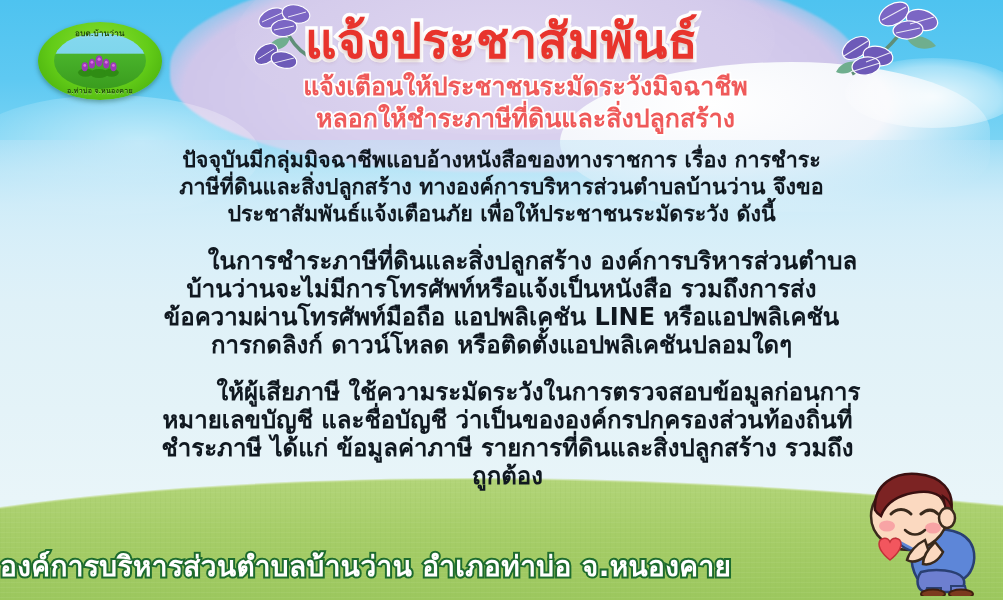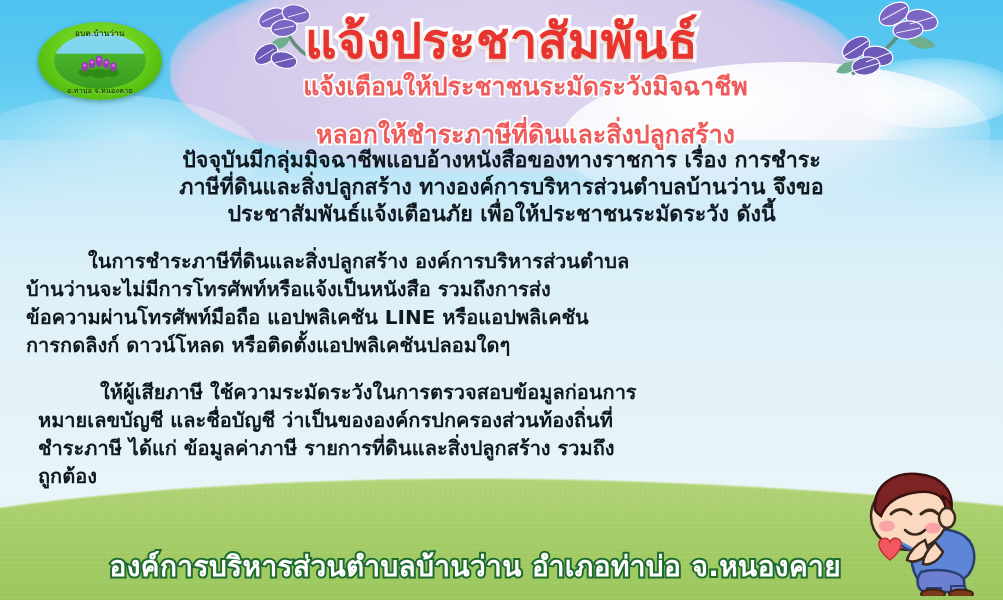--- a/index.html
+++ b/index.html
@@ -142,35 +142,35 @@
     color:#101820;
     font-family:"DejaVu Sans","Liberation Sans",sans-serif;
   }
   .para { font-weight:bold; }
   .para.p1 {
     font-size:21.5px;
     line-height:27px;
     text-align:center;
   }
   .para.p2, .para.p3 {
-    font-size:20px;
+    font-size:24px;
     line-height:28px;
-    text-align:left;
+    text-align:center;
     text-indent:62px;
   }
   .para.p2 { margin-top:20px; }
   .para.p3 { margin-top:19px;margin-left:12px; }
   .para .ln { display:block; text-indent:0; }
   .para .ln.first { text-indent:62px; }
   .para.p1 .ln { text-indent:0; }
 
   
   .footer {
-    position:absolute; left:0; bottom:12px; width:841px;
-    text-align:right; z-index:7;
+    position:absolute; left:0; bottom:12px; width:1003px;
+    text-align:left; z-index:7;
   }
   .footer-text {
     display:inline-block;
     font-family:"DejaVu Sans","Liberation Sans",sans-serif;
     font-size:28px; font-weight:bold;
     color:#ffffff;
     -webkit-text-stroke:4px #1d6b2e;
     paint-order:stroke fill;
     letter-spacing:.4px;
   }
@@ -260,21 +260,21 @@
         <path d="M74 33 L98 28"></path>
       <path d="M22 56 L46 41"></path>
         <path d="M44 62 L70 52"></path>
         <path d="M32 71 L58 63"></path>
     </g>
   </svg>
 
   <div class="title-block">
     <div class="main-title">แจ้งประชาสัมพันธ์</div>
     <div class="sub-title">แจ้งเตือนให้ประชาชนระมัดระวังมิจฉาชีพ</div>
-    <div class="sub-title" style="margin-top:16px">หลอกให้ชำระภาษีที่ดินและสิ่งปลูกสร้าง</div>
+    <div class="sub-title" style="margin-top:0">หลอกให้ชำระภาษีที่ดินและสิ่งปลูกสร้าง</div>
   </div>
 
   <div class="body-text">
 
     <div class="para p1">
       <span class="ln">ปัจจุบันมีกลุ่มมิจฉาชีพแอบอ้างหนังสือของทางราชการ เรื่อง การชำระ</span>
       <span class="ln">ภาษีที่ดินและสิ่งปลูกสร้าง ทางองค์การบริหารส่วนตำบลบ้านว่าน จึงขอ</span>
       <span class="ln">ประชาสัมพันธ์แจ้งเตือนภัย เพื่อให้ประชาชนระมัดระวัง ดังนี้</span>
     </div>
 

